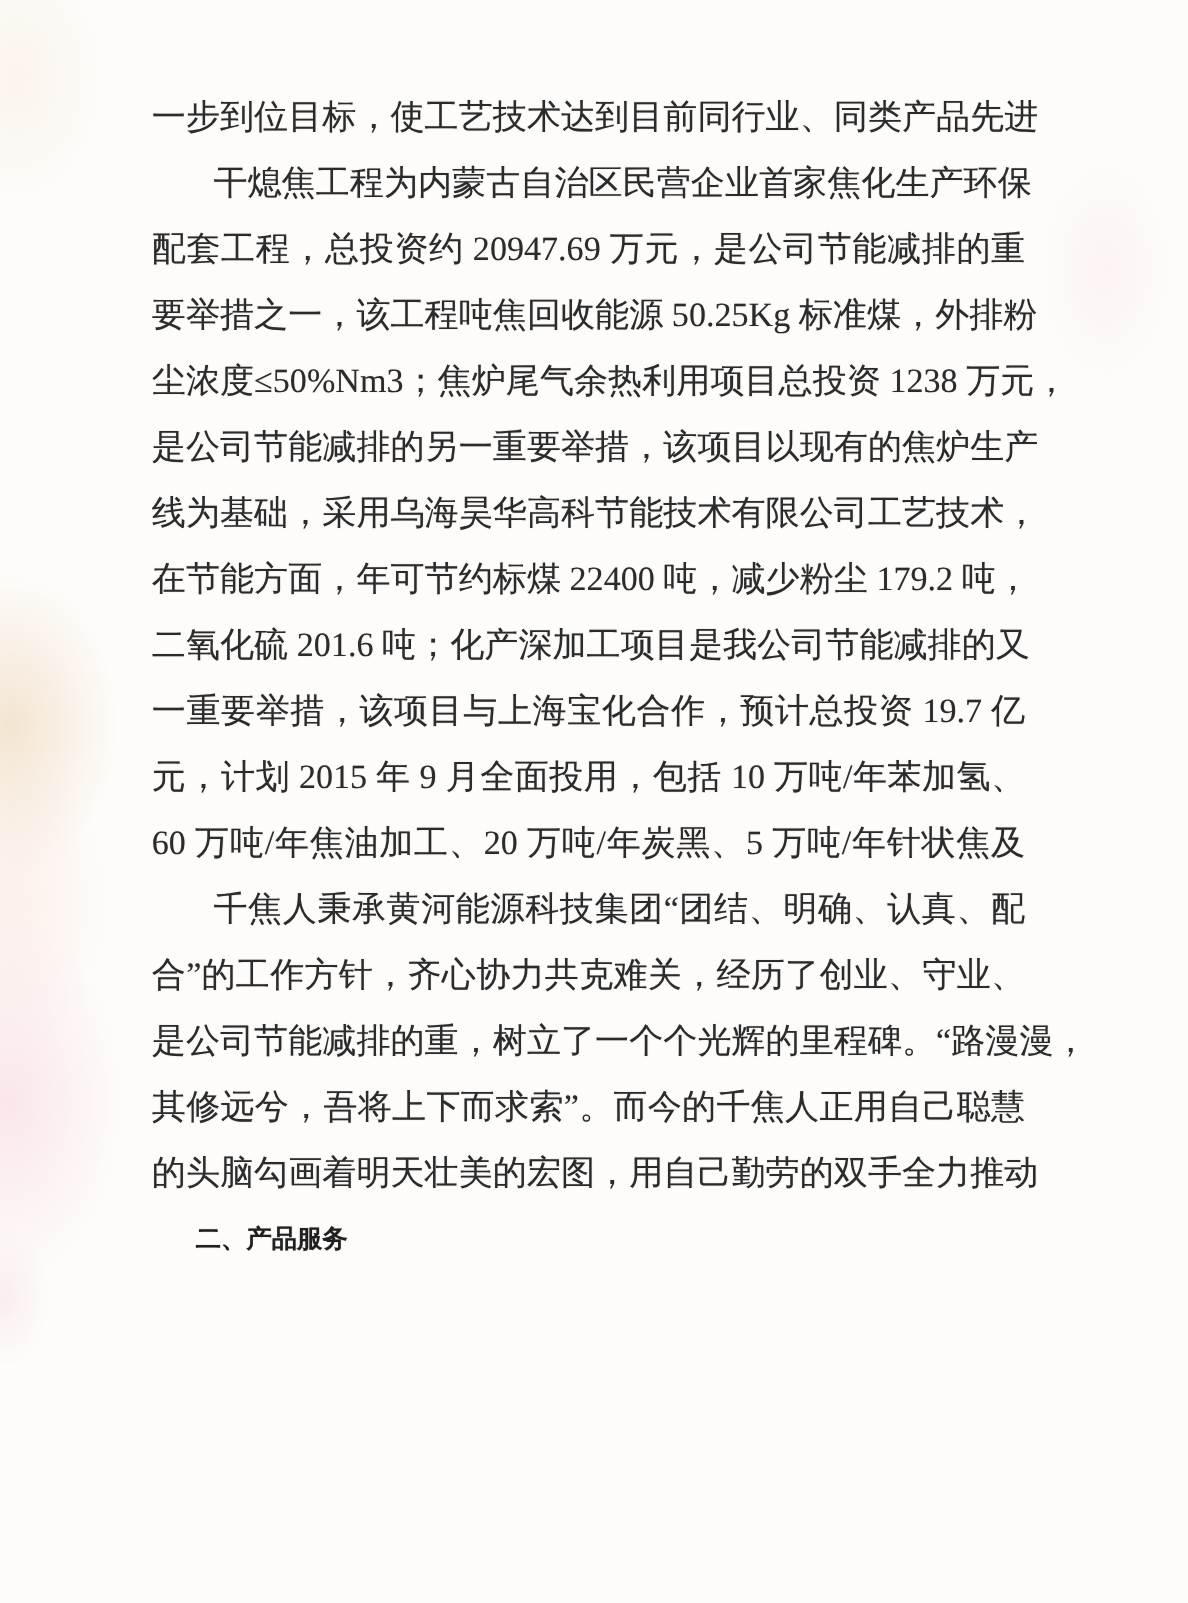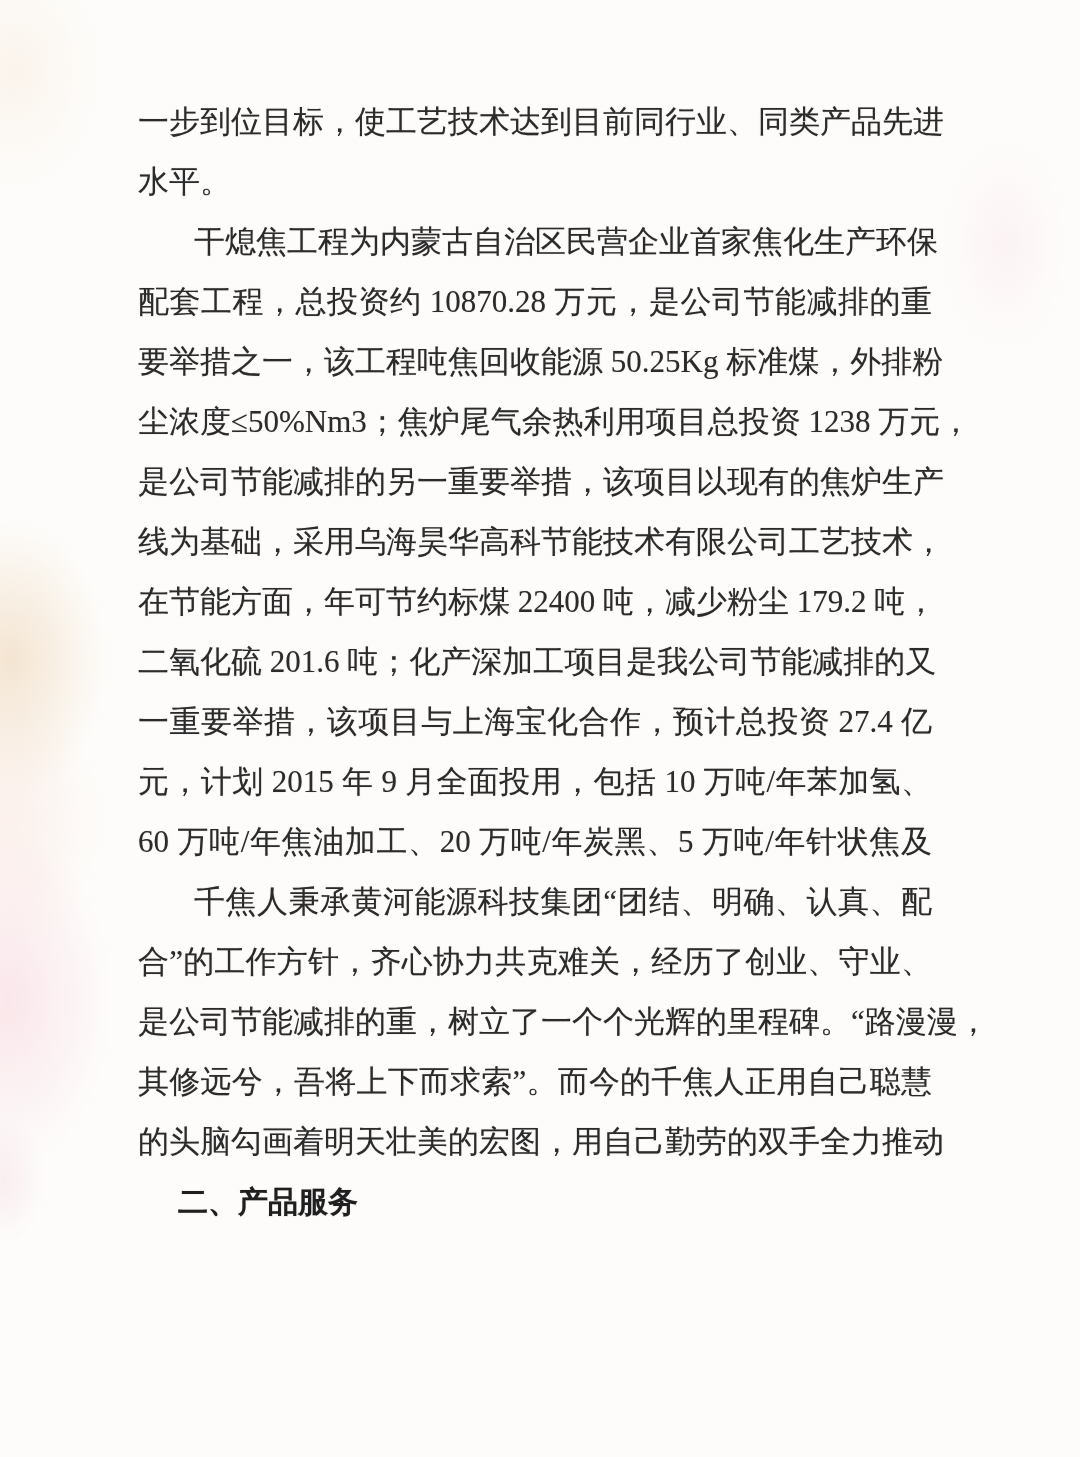--- a/index.html
+++ b/index.html
@@ -17,63 +17,62 @@
       radial-gradient(120px 170px at 15px 70px,   rgba(247,232,215,0.40), rgba(247,232,215,0) 70%),
       radial-gradient(90px 150px at 1005px 245px, rgba(250,230,234,0.40), rgba(250,230,234,0) 70%),
       radial-gradient(60px 90px  at 4px 1180px,   rgba(244,215,225,0.40), rgba(244,215,225,0) 70%),
       linear-gradient(#fdfcfa, #fdfcfa);
     font-family: "Liberation Serif", "DejaVu Serif", serif;
     color: #2b2b2b;
   }
   .doc-body {
     position: absolute;
     left: 138px;
-    top: 92px;
+    top: 76px;
     width: 794px;
   }
   .line {
     font-size: 31px;
     height: 60px;
     line-height: 60px;
     text-align: justify;
     text-align-last: justify;
     text-shadow: 0 0 1px rgba(40,40,40,0.35);
     white-space: nowrap;
   }
   .line.para-end {
     text-align-last: left;
     white-space: normal;
   }
   .line.indent { text-indent: 56px; }
   .heading-line {
     font-family: "Liberation Sans", "DejaVu Sans", sans-serif;
     font-weight: bold;
-    font-size: 30px;
+    font-size: 23px;
     height: 60px;
     line-height: 60px;
     text-indent: 40px;
     color: #1f1f1f;
     text-shadow: 0 0 1px rgba(20,20,20,0.35);
   }
 </style>
 </head>
 <body>
 
 <div class="doc-body">
   <div class="line">一步到位目标，使工艺技术达到目前同行业、同类产品先进</div>
-  <div class="line para-end">水平。</div>
   <div class="line indent">干熄焦工程为内蒙古自治区民营企业首家焦化生产环保</div>
-  <div class="line">配套工程，总投资约 10870.28 万元，是公司节能减排的重</div>
+  <div class="line">配套工程，总投资约 20947.69 万元，是公司节能减排的重</div>
   <div class="line">要举措之一，该工程吨焦回收能源 50.25Kg 标准煤，外排粉</div>
   <div class="line">尘浓度≤50%Nm3；焦炉尾气余热利用项目总投资 1238 万元，</div>
   <div class="line">是公司节能减排的另一重要举措，该项目以现有的焦炉生产</div>
   <div class="line">线为基础，采用乌海昊华高科节能技术有限公司工艺技术，</div>
   <div class="line">在节能方面，年可节约标煤 22400 吨，减少粉尘 179.2 吨，</div>
   <div class="line">二氧化硫 201.6 吨；化产深加工项目是我公司节能减排的又</div>
-  <div class="line">一重要举措，该项目与上海宝化合作，预计总投资 27.4 亿</div>
+  <div class="line">一重要举措，该项目与上海宝化合作，预计总投资 19.7 亿</div>
   <div class="line">元，计划 2015 年 9 月全面投用，包括 10 万吨/年苯加氢、</div>
   <div class="line">60 万吨/年焦油加工、20 万吨/年炭黑、5 万吨/年针状焦及</div>
   <div class="line indent">千焦人秉承黄河能源科技集团“团结、明确、认真、配</div>
   <div class="line">合”的工作方针，齐心协力共克难关，经历了创业、守业、</div>
   <div class="line">是公司节能减排的重，树立了一个个光辉的里程碑。“路漫漫，</div>
   <div class="line">其修远兮，吾将上下而求索”。而今的千焦人正用自己聪慧</div>
   <div class="line">的头脑勾画着明天壮美的宏图，用自己勤劳的双手全力推动</div>
   <div class="heading-line">二、产品服务</div>
 </div>
 

